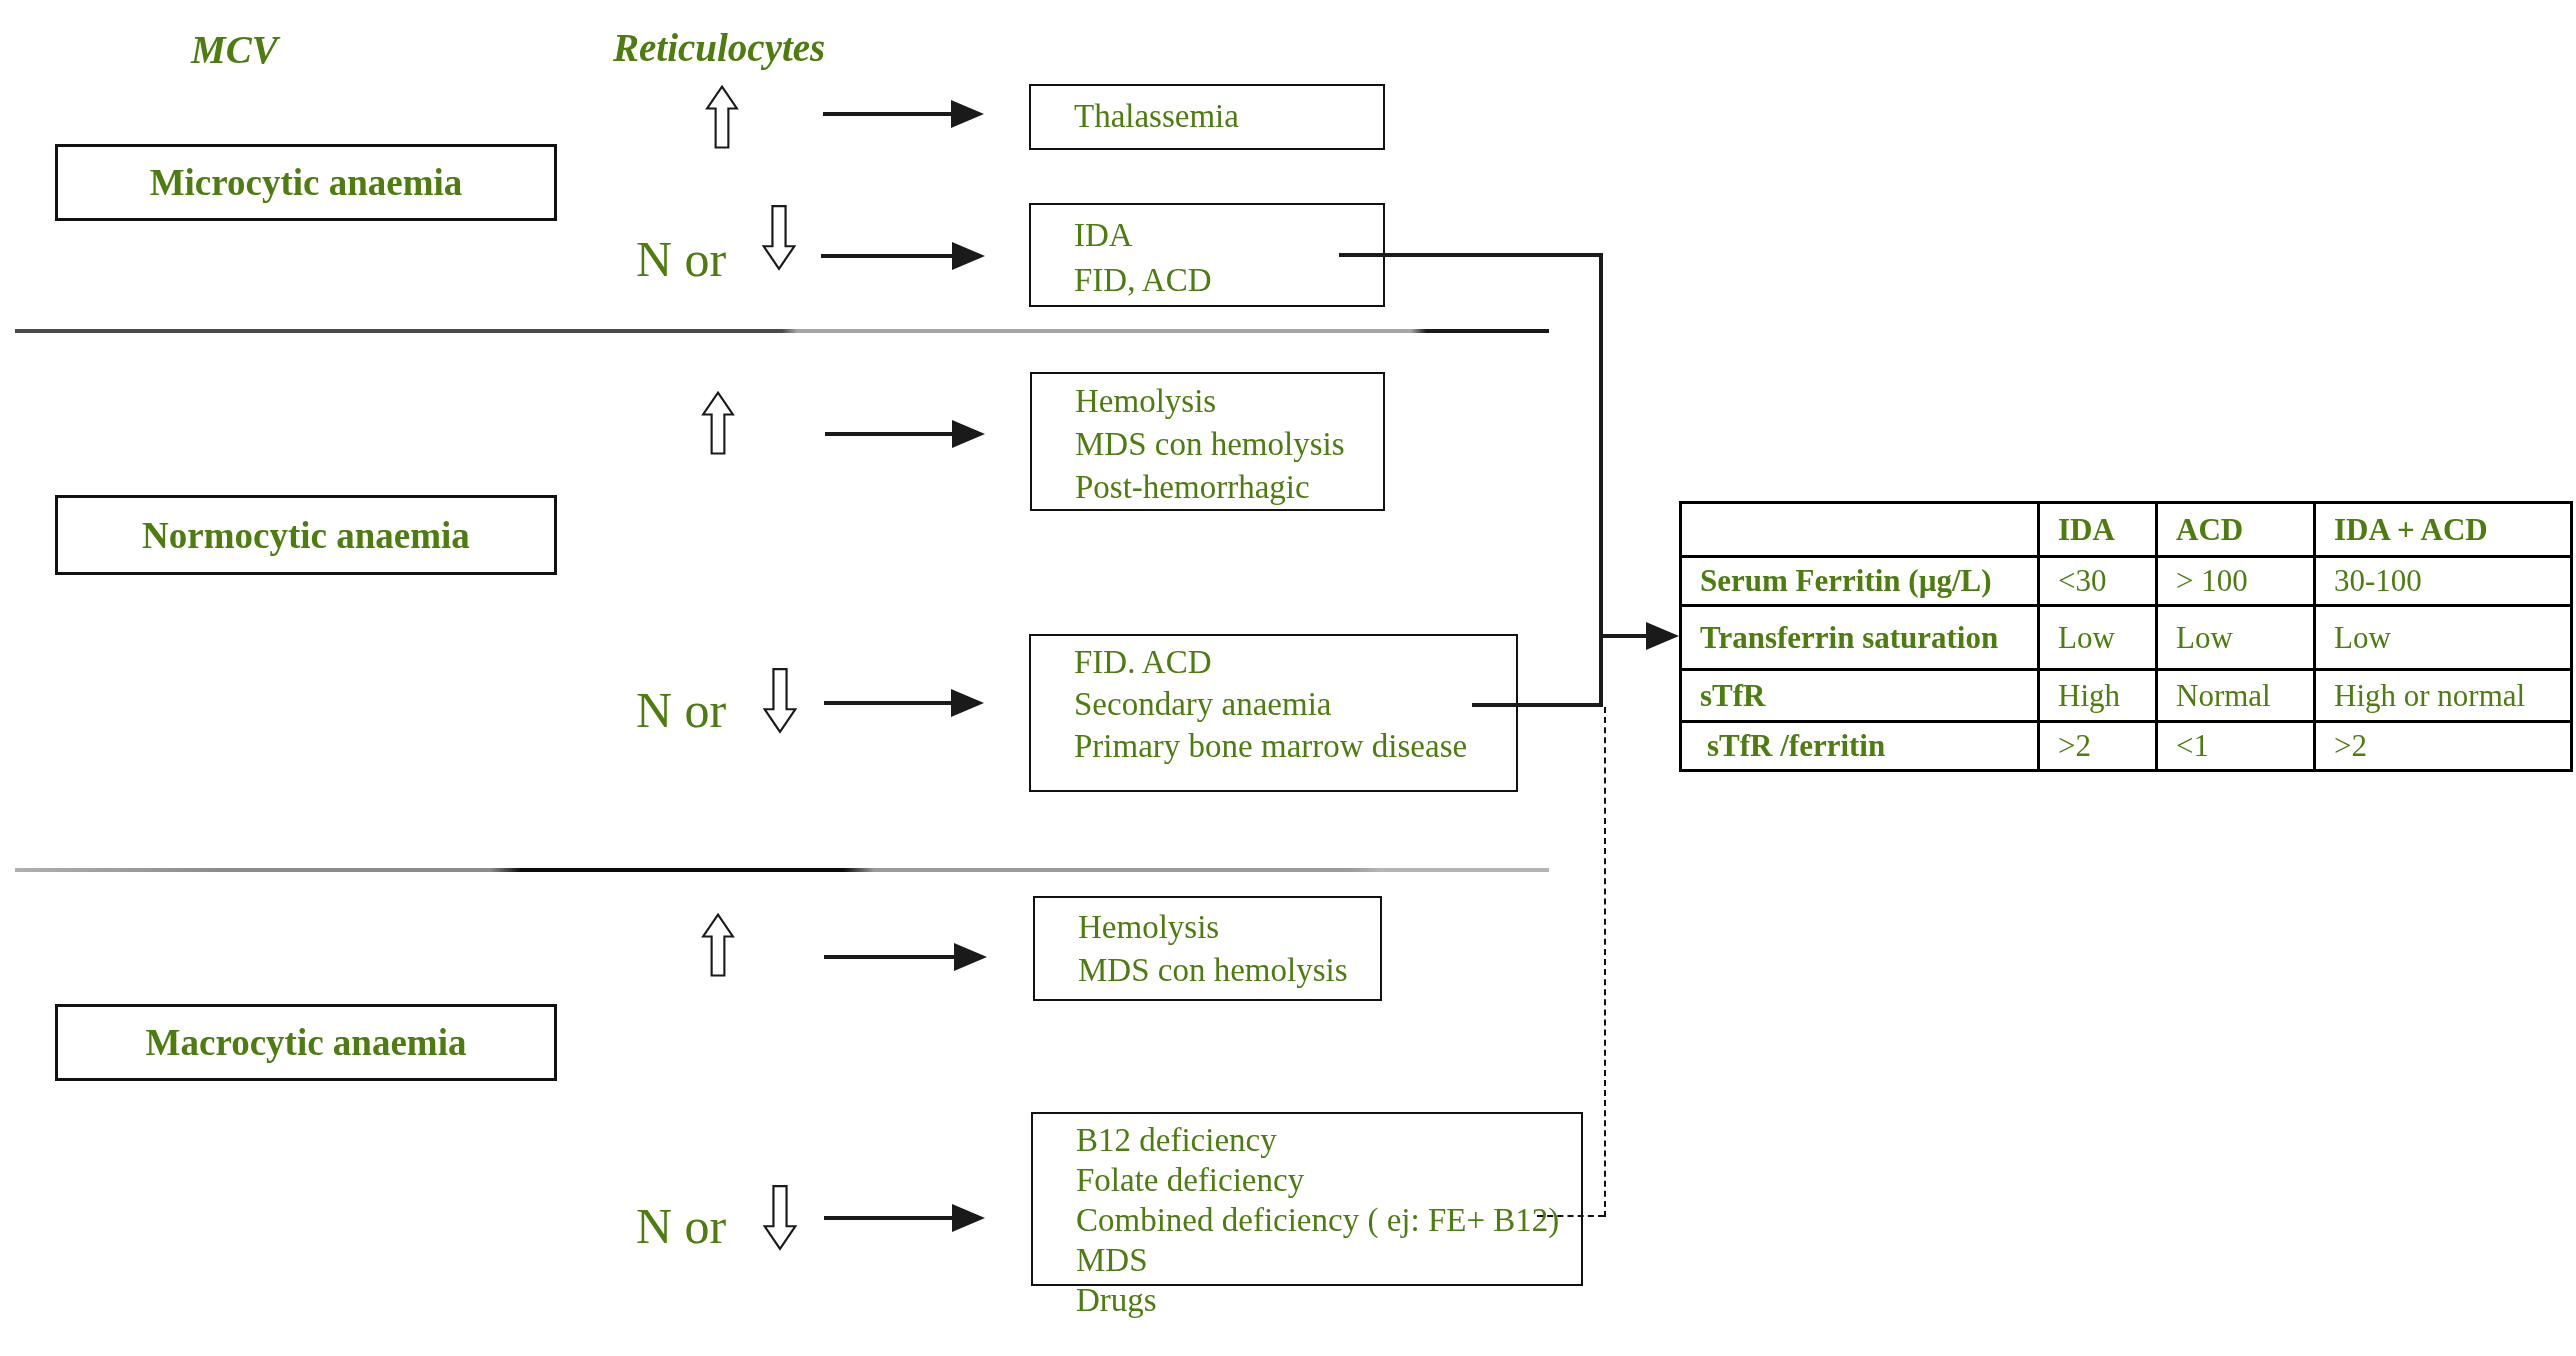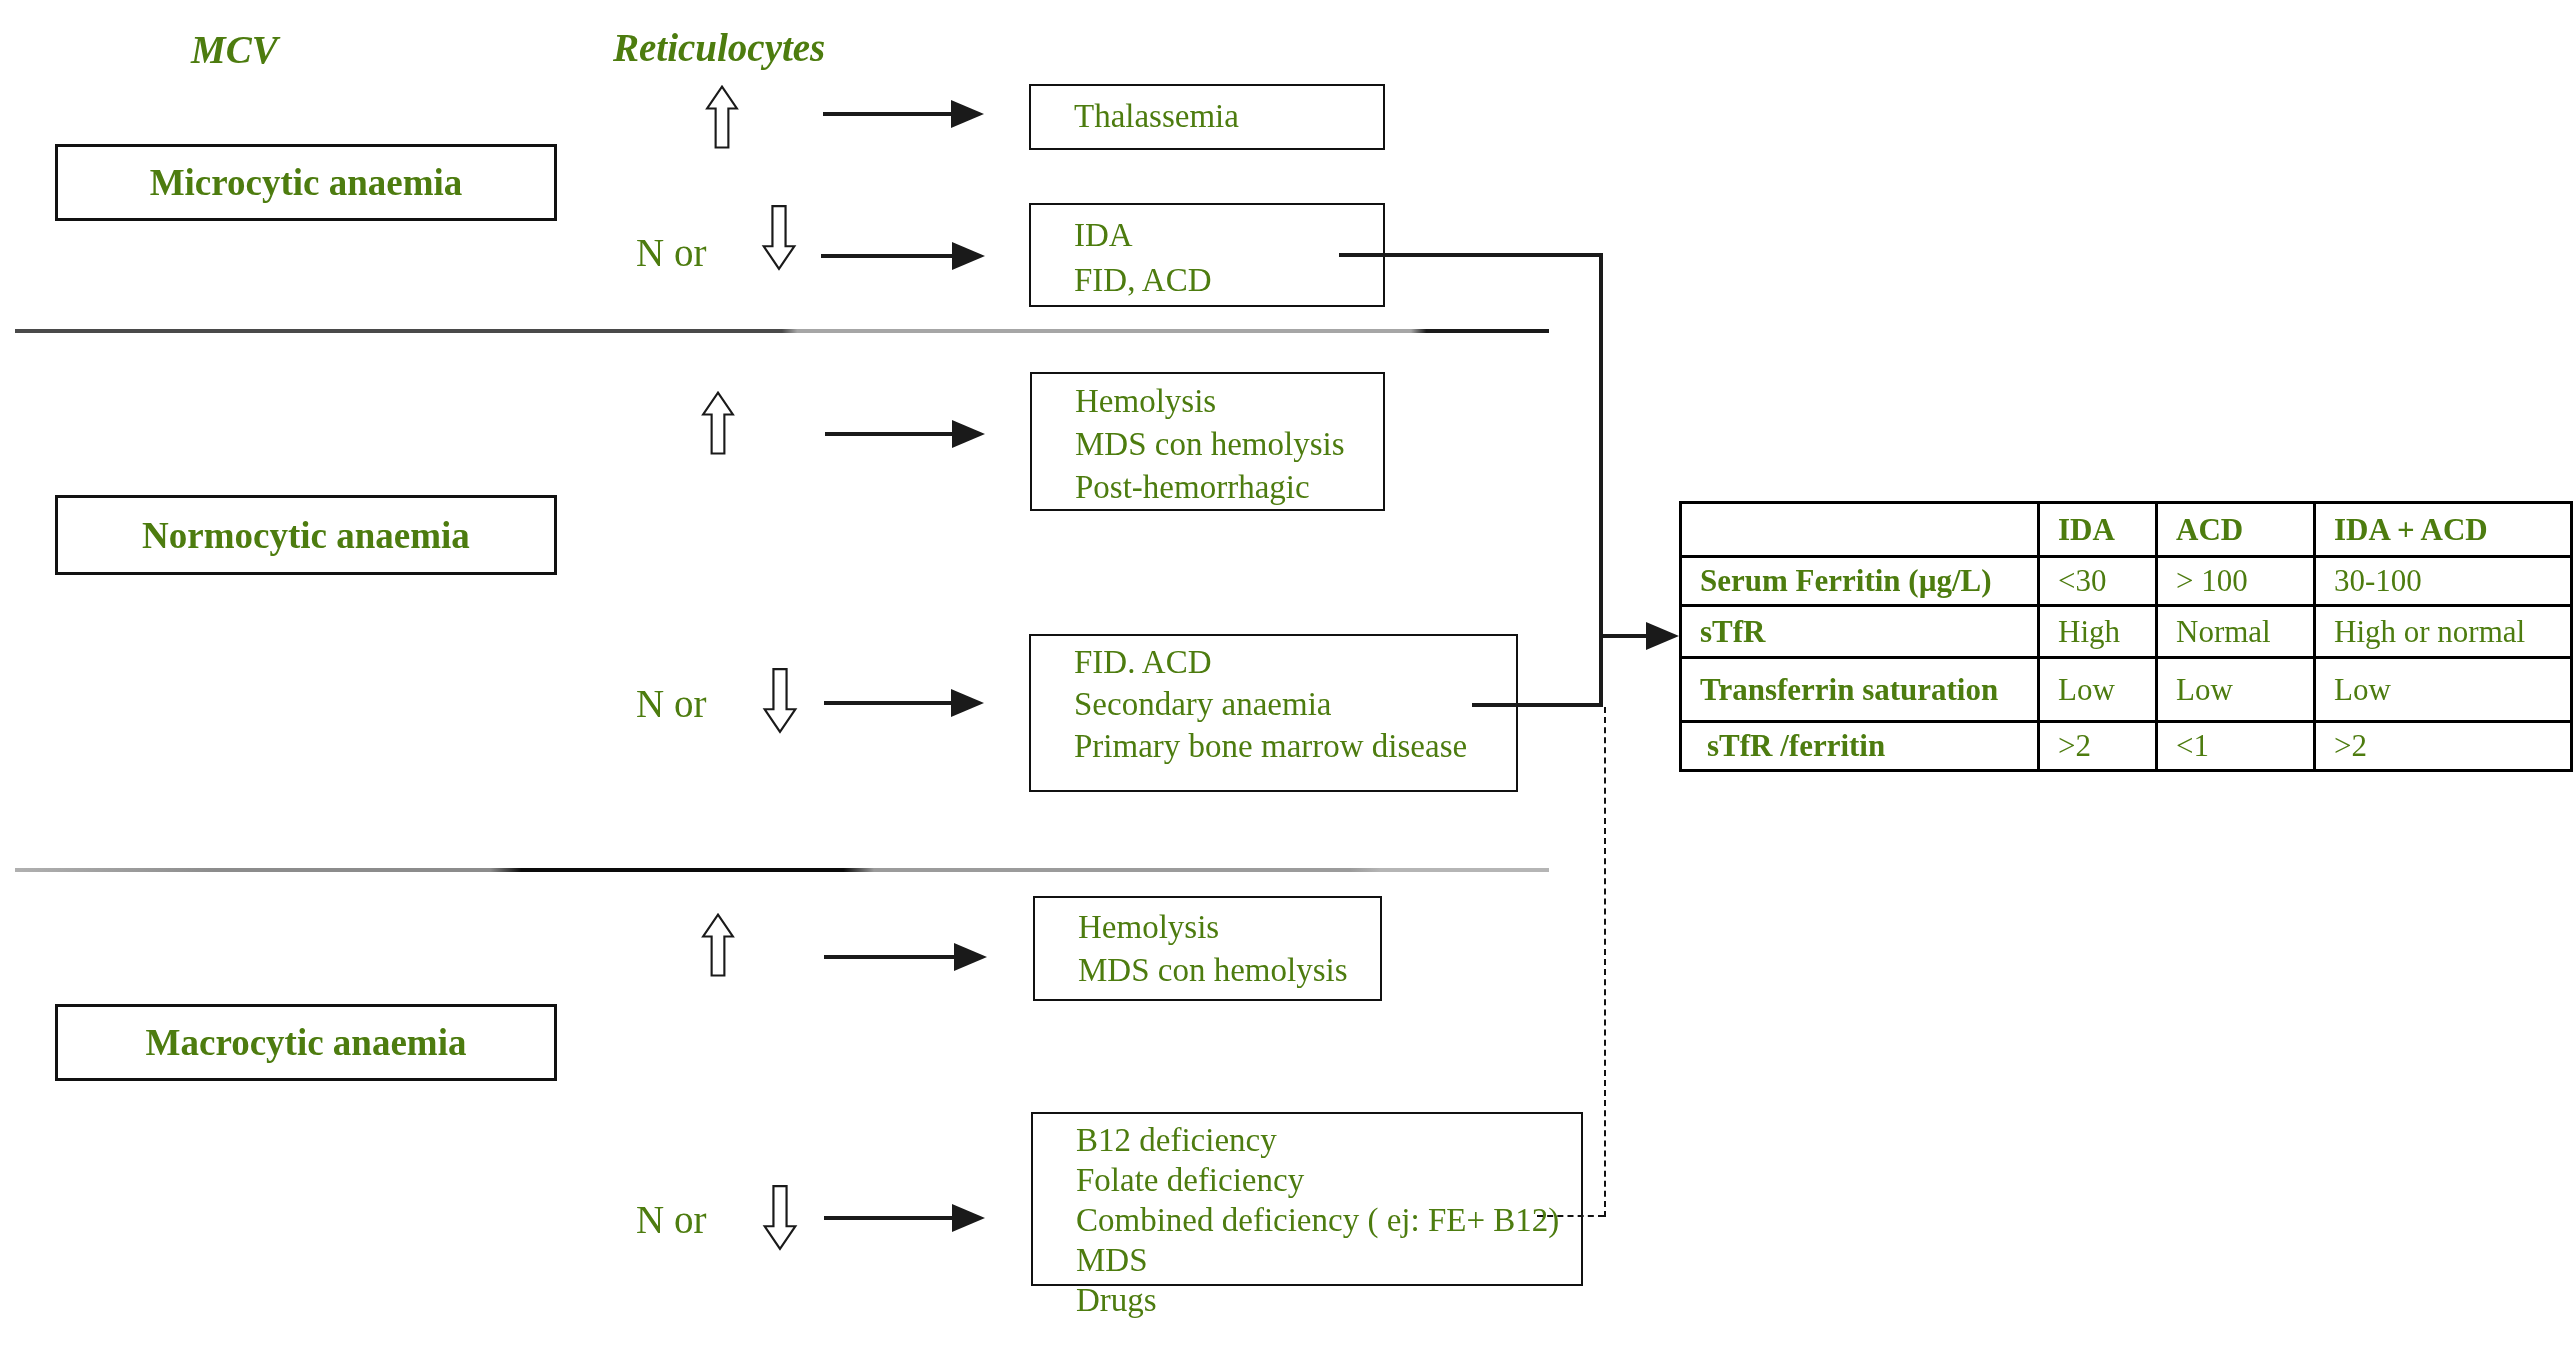--- a/index.html
+++ b/index.html
@@ -31,21 +31,21 @@
     position:absolute;
     border:2.2px solid #111;
     background:#fff;
     font-size:33px;
     box-sizing:border-box;
     margin-left:46px;
   }
   .flow-box .line{white-space:nowrap;}
   .nor-label{
     position:absolute;
-    font-size:39px;
+    font-size:50px;
     white-space:nowrap;
   }
   .block-arrow{position:absolute;}
   .harrow{
     position:absolute;
     height:3.7px;background:#1a1a1a;
   }
   .harrow:after{
     content:"";
     position:absolute;
@@ -199,32 +199,32 @@
       <th>IDA</th>
       <th>ACD</th>
       <th>IDA + ACD</th>
     </tr>
     <tr style="height:49px;">
       <td class="row-label">Serum Ferritin (µg/L)</td>
       <td>&lt;30</td>
       <td>&gt; 100</td>
       <td>30-100</td>
     </tr>
+    <tr style="height:64px;">
+      <td class="row-label">Transferrin saturation</td>
+      <td>Low</td>
+      <td>Low</td>
+      <td>Low</td>
+    </tr>
     <tr style="height:52px;">
       <td class="row-label">sTfR</td>
       <td>High</td>
       <td>Normal</td>
       <td>High or normal</td>
     </tr>
-    <tr style="height:64px;">
-      <td class="row-label">Transferrin saturation</td>
-      <td>Low</td>
-      <td>Low</td>
-      <td>Low</td>
-    </tr>
     <tr style="height:49px;">
       <td class="row-label" style="padding-left:25px;">sTfR /ferritin</td>
       <td>&gt;2</td>
       <td>&lt;1</td>
       <td>&gt;2</td>
     </tr>
   </tbody>
     </table>
 
 </div>

